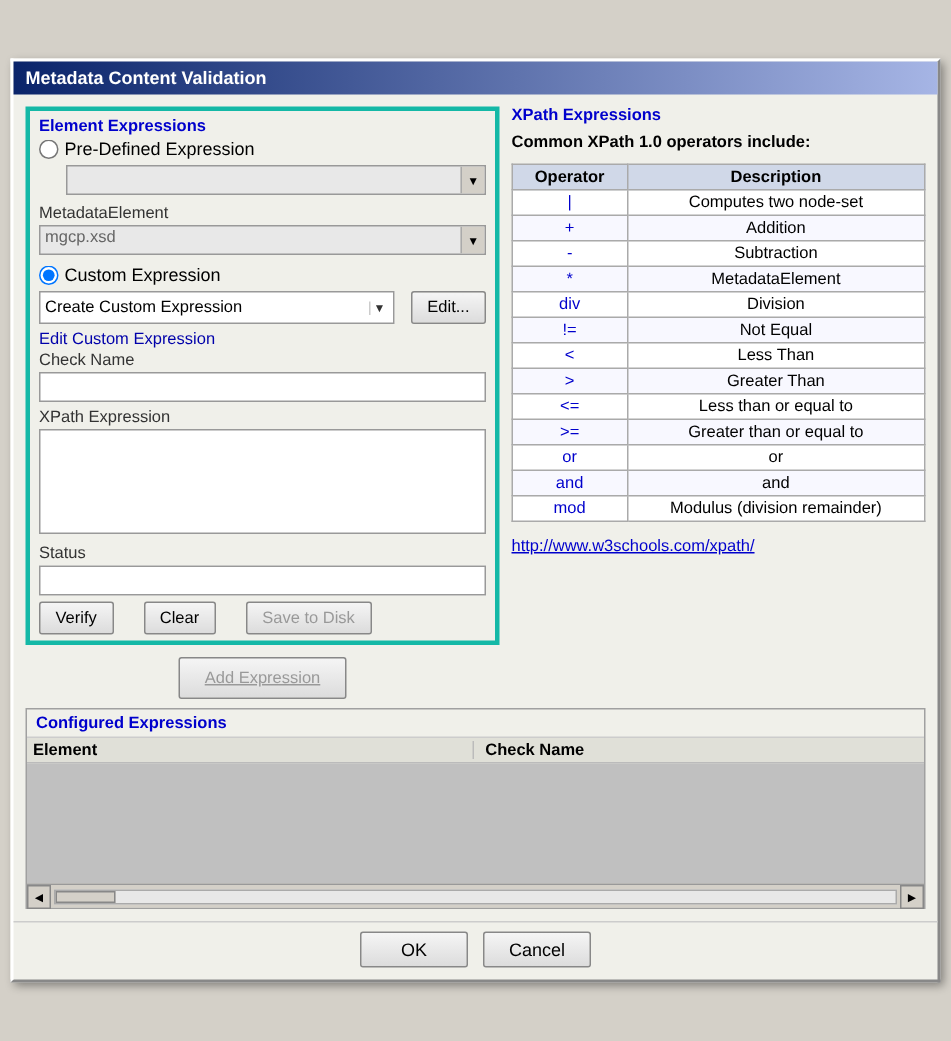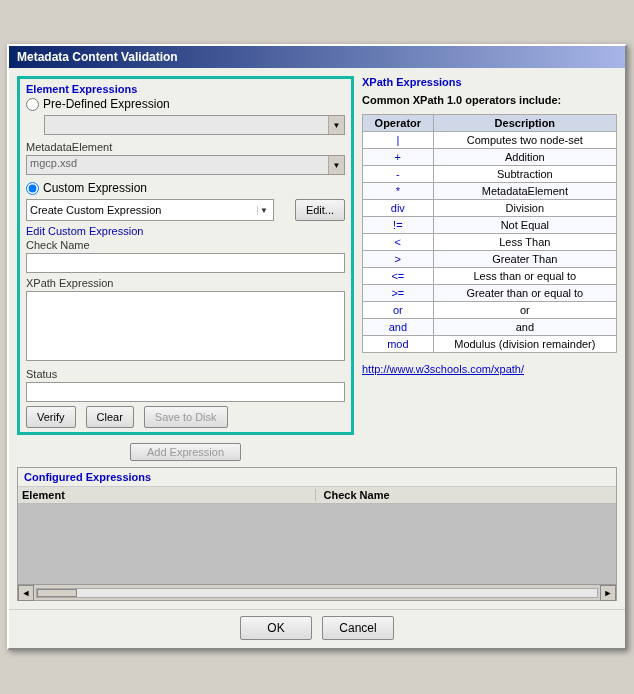--- a/index.html
+++ b/index.html
@@ -41,21 +41,21 @@
       display: flex;
       gap: 8px;
     }
     .left-panel {
       flex: 1;
       display: flex;
       flex-direction: column;
       gap: 4px;
     }
     .right-panel {
-      width: 255px;
+      width: 276px;
       display: flex;
       flex-direction: column;
       gap: 4px;
     }
     .section-label {
       color: #0000cc;
       font-size: 11px;
       font-weight: bold;
       margin-bottom: 2px;
     }
@@ -87,21 +87,21 @@
       padding: 1px 3px;
       font-size: 11px;
     }
     .text-input:disabled {
       background: #e8e8e8;
       color: #666;
     }
     .combo-row {
       display: flex;
       align-items: center;
-      gap: 21px;
+      gap: 11px;
       margin-top: 2px;
     }
     .combo-box {
       flex: 1;
       height: 22px;
       border: 1px solid #999;
       background: #fff;
       padding: 1px 3px;
       font-size: 11px;
       display: flex;
@@ -143,37 +143,38 @@
     .status-input {
       width: 100%;
       height: 20px;
       border: 1px solid #999;
       background: #fff;
       padding: 1px 3px;
       font-size: 11px;
     }
     .btn-row {
       display: flex;
-      gap: 10px;
+      gap: 20px;
       margin-top: 4px;
     }
     .add-expr-row {
       display: flex;
       justify-content: center;
       margin-top: 4px;
     }
     .add-btn {
-      height: 18px;
+      height: 28px;
       padding: 0 16px;
       border: 1px solid #888;
       background: linear-gradient(to bottom, #f5f5f5, #dcdcdc);
       cursor: pointer;
       font-size: 11px;
       border-radius: 2px;
       color: #999;
+      text-decoration: underline;
     }
     
     .xpath-desc {
       font-size: 11px;
       color: #333;
       margin-bottom: 4px;
       line-height: 1.4;
     }
     .operators-label {
       font-size: 11px;

